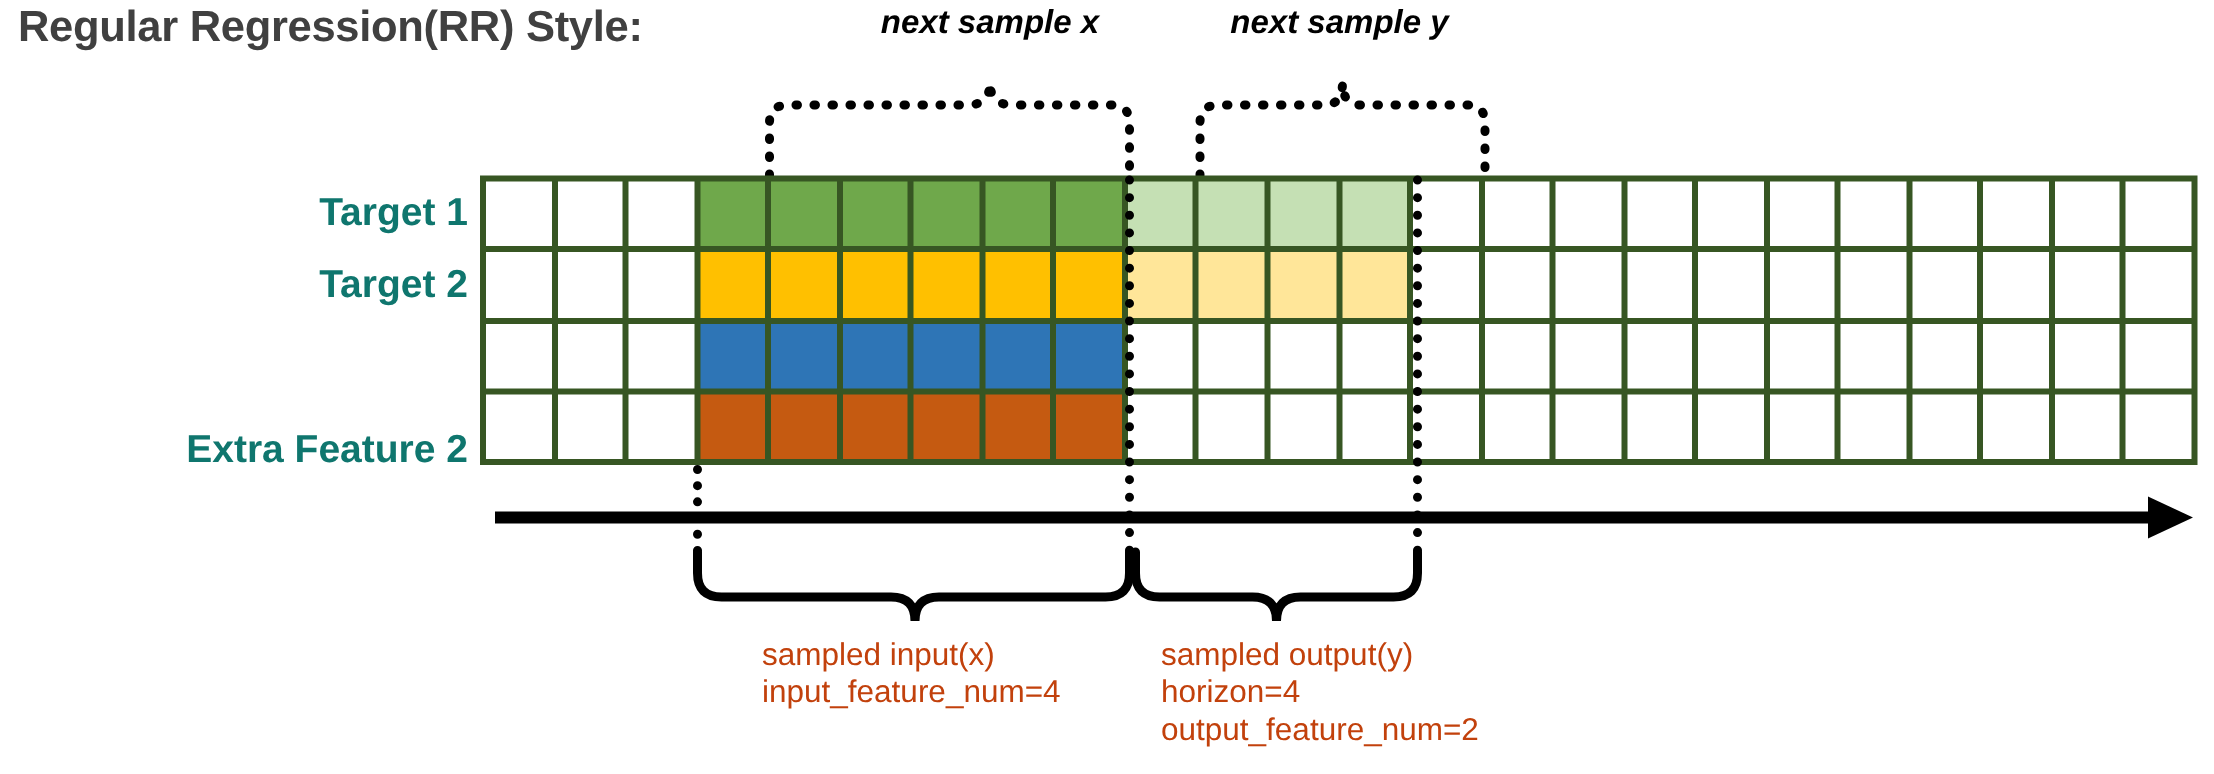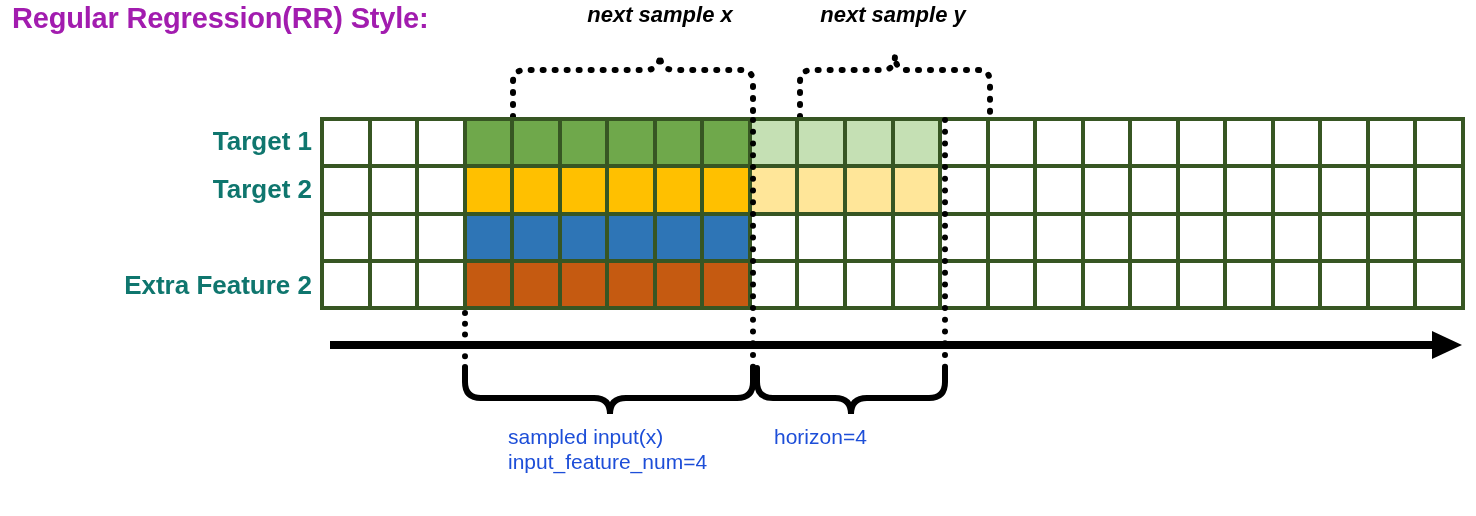--- a/index.html
+++ b/index.html
@@ -8,21 +8,21 @@
     background:#ffffff;
     font-family:"Liberation Sans", sans-serif;
     position:relative;
     overflow:hidden;
   }
   .canvas{position:absolute;left:0;top:0;width:1476px;height:516px;}
 
   
   #page-title{
     position:absolute;left:12px;top:2px;
-    font-size:29px;font-weight:bold;color:#a21caf;
+    font-size:29px;font-weight:bold;color:#404040;
     letter-spacing:-0.2px;white-space:nowrap;
   }
 
   
   .row-label{
     position:absolute;
     right:1164px;           
     width:250px;
     text-align:right;
     font-size:26px;font-weight:bold;color:#0f766e;
@@ -81,21 +81,21 @@
     font-size:22px;font-style:italic;font-weight:bold;color:#000;
     white-space:nowrap;text-align:center;
   }
 
   
   .brace-svg{position:absolute;overflow:visible;}
 
   
   .annot{
     position:absolute;
-    font-size:21px;color:#1d4ed8;font-weight:500;
+    font-size:21px;color:#c2410c;font-weight:500;
     line-height:25px;white-space:nowrap;
   }
   .annot div{white-space:nowrap;}
 </style>
 </head>
 <body>
 
 <div class="canvas">
 
   <div id="page-title">Regular Regression(RR) Style:</div>
@@ -105,21 +105,21 @@
 
   <svg class="brace-svg" style="left:0px;top:0px;width:1476px;height:120px;">
 
     <path d="M 513 117 L 513 82 Q 513 70 525 70 L 645 70 Q 660 70 660 55 Q 660 70 675 70 L 741 70 Q 753 70 753 82 L 753 117" fill="none" stroke="#000" stroke-width="6" stroke-dasharray="1 11" stroke-linecap="round"></path>
 
     <path d="M 800 117 L 800 82 Q 800 70 812 70 L 883 70 Q 895 70 895 55 Q 895 70 907 70 L 978 70 Q 990 70 990 82 L 990 117" fill="none" stroke="#000" stroke-width="6" stroke-dasharray="1 11" stroke-linecap="round"></path>
   </svg>
 
   <div class="row-label" style="top:117px;">Target 1</div>
   <div class="row-label" style="top:165px;">Target 2</div>
-  <div class="row-label" style="top:261px;">Extra Feature 2</div>
+  <div class="row-label" style="top:275px;">Extra Feature 2</div>
 
   <div id="grid">
       <div class="cell" title="Target 1"></div>
       <div class="cell" title="Target 1"></div>
       <div class="cell" title="Target 1"></div>
       <div class="cell c-green" title="Target 1"></div>
       <div class="cell c-green" title="Target 1"></div>
       <div class="cell c-green" title="Target 1"></div>
       <div class="cell c-green" title="Target 1"></div>
       <div class="cell c-green" title="Target 1"></div>
@@ -225,16 +225,18 @@
     <path d="M 465 8 L 465 22 Q 465 38 481 38 L 594 38 Q 610 38 610 54 Q 610 38 626 38 L 737 38 Q 753 38 753 22 L 753 8" fill="none" stroke="#000" stroke-width="6" stroke-linecap="round"></path>
 
     <path d="M 757 8 L 757 22 Q 757 38 773 38 L 835 38 Q 851 38 851 54 Q 851 38 867 38 L 929 38 Q 945 38 945 22 L 945 8" fill="none" stroke="#000" stroke-width="6" stroke-linecap="round"></path>
   </svg>
 
   <div class="annot" style="left:508px;top:424px;">
     <div>sampled input(x)</div>
     <div>input_feature_num=4</div>
   </div>
   <div class="annot" style="left:774px;top:424px;">
+    <div>sampled output(y)</div>
     <div>horizon=4</div>
+    <div>output_feature_num=2</div>
   </div>
 
 </div>
 
 </body></html>

